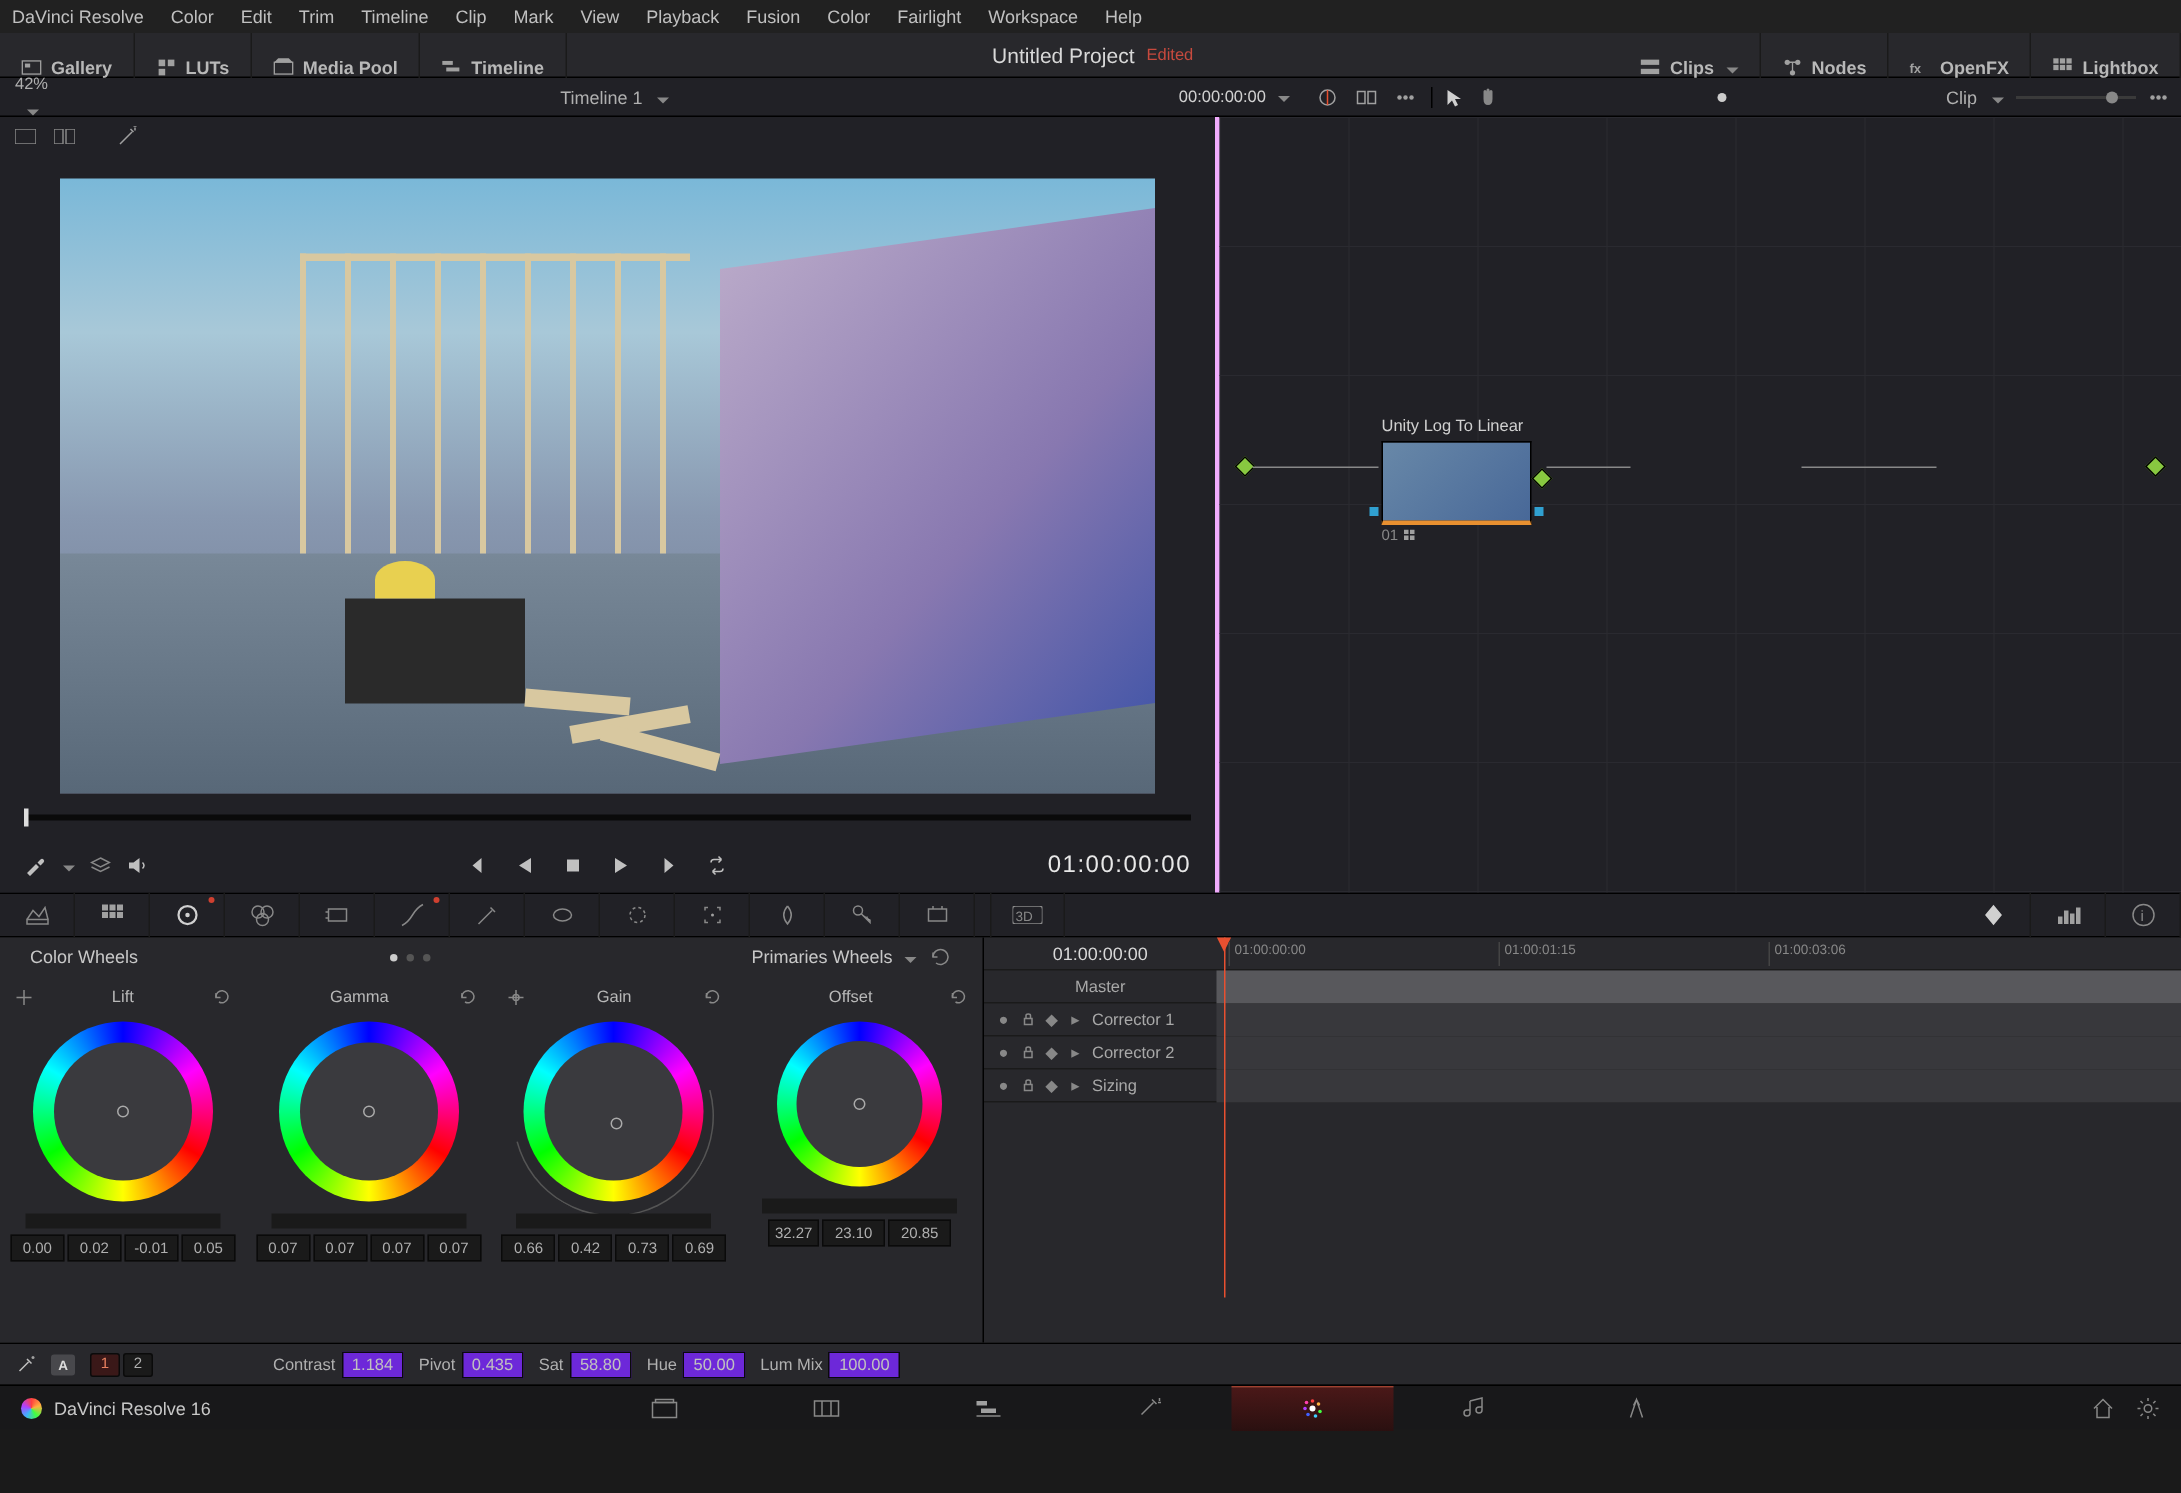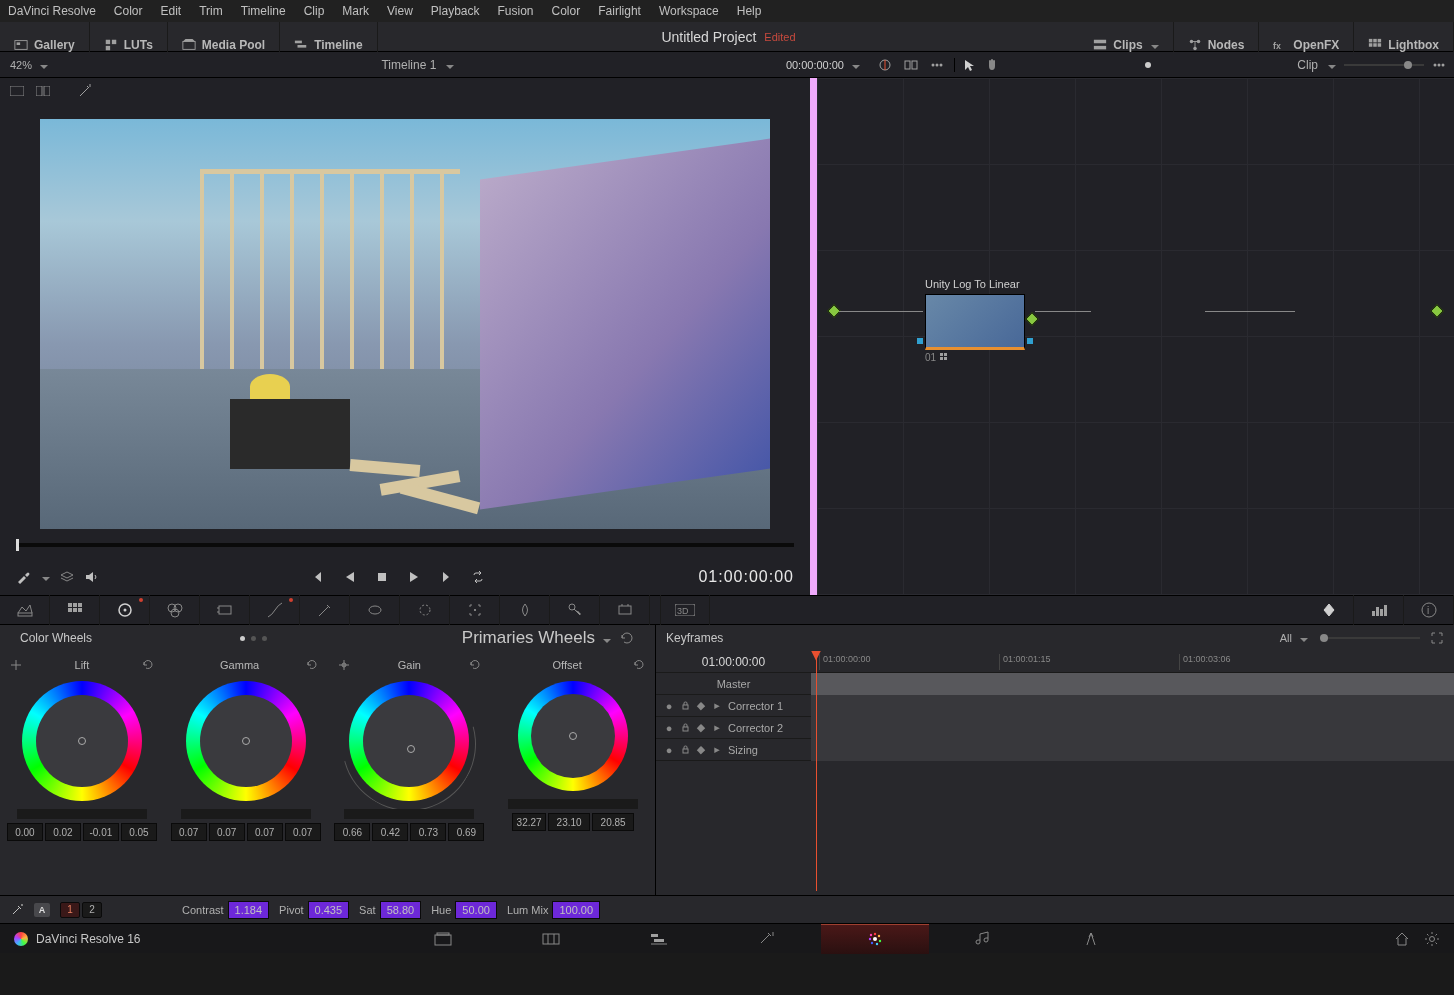--- a/index.html
+++ b/index.html
@@ -14,21 +14,21 @@
 .toolbar2 .left { display:flex; gap:0; }
 .tool-btn { display:flex; align-items:flex-end; gap:6px; padding:0 14px; height:30px; border-right:1px solid #1a1a1a; color:#b8b8b8; font-size:12px;font-weight:bold; }
 .tool-btn svg { width:14px; height:14px; }
 .toolbar2 .center { flex:1; display:flex; justify-content:center; align-items:center; gap:8px; }
 .proj-title { color:#d8d8d8; font-size:14px; }
 .edited { color:#c74a3e; font-size:11px; }
 .toolbar2 .right { display:flex; }
 
 
 .toolbar3 { height:26px; background:#212126; display:flex; align-items:center; border-bottom:1px solid #000; }
-.toolbar3 .zoom { padding:0 10px; font-size:11px; display:flex; align-items:center; gap:6px; }
+.toolbar3 .zoom { padding:0 10px; font-size:11px; display:flex; align-items:center; gap:6px;flex-direction:column; }
 .toolbar3 .mid { flex:1; display:flex; justify-content:center; align-items:center; gap:8px; }
 .toolbar3 .tc { padding:0 8px; font-size:11px; color:#d0d0d0; display:flex; align-items:center; gap:6px; }
 .toolbar3 .icons { display:flex; gap:4px; padding:0 6px; }
 .toolbar3 .icon-sq { width:22px; height:22px; display:flex; align-items:center; justify-content:center; border-radius:2px; }
 .toolbar3 .right3 { width:500px; display:flex; align-items:center; padding:0 8px; justify-content:space-between; }
 .toolbar3 .cursor-tools { display:flex; gap:8px; }
 .toolbar3 .clip-sel { display:flex; align-items:center; gap:8px; }
 .slider-track { width:80px; height:2px; background:#3a3a3a; position:relative; }
 .slider-thumb { position:absolute; width:8px; height:8px; background:#888; border-radius:50%; top:-3px; }
 
@@ -51,21 +51,21 @@
 .scrub-track { height:4px; background:#0a0a0a; position:relative; }
 .scrub-handle { position:absolute; left:0; top:-4px; width:3px; height:12px; background:#ddd; }
 
 .transport { height:36px; display:flex; align-items:center; padding:0 16px; }
 .transport .left-t { display:flex; gap:10px; align-items:center; }
 .transport .center-t { flex:1; display:flex; justify-content:center; gap:18px; align-items:center; }
 .transport .center-t svg { width:14px; height:14px; fill:#c0c0c0; }
 .transport .right-t { font-size:16px; color:#e8e8e8; letter-spacing:1px; }
 
 
-.node-pane { flex:1; background:#212126; position:relative; border-left:7px solid #f0abfc; }
+.node-pane { flex:1; background:#212126; position:relative; border-left:3px solid #f0abfc; }
 .node-grid { position:absolute; inset:0; background-image:linear-gradient(#2a2a30 1px,transparent 1px),linear-gradient(90deg,#2a2a30 1px,transparent 1px); background-size:86px 86px; }
 .node { position:absolute; width:100px; }
 .node .label { font-size:11px; color:#d0d0d0; margin-bottom:4px; white-space:nowrap; }
 .node .thumb { width:100px; height:56px; background:linear-gradient(135deg,#6888a8,#486898); border:1px solid #000; }
 .node.n1 .thumb { border-bottom:3px solid #e89030; }
 .node.n2 { border:1px solid #d04030; padding:3px; border-radius:2px; }
 .node.n2 .thumb { border-bottom:3px solid #30b0a8; }
 .node .footer { display:flex; align-items:center; gap:4px; font-size:10px; color:#888; margin-top:2px; }
 .node-port { width:10px; height:10px; background:#88c840; border:1px solid #000; position:absolute; transform:rotate(45deg); }
 .node-port-in { position:absolute; width:6px; height:6px; background:#30a0d0; }
@@ -79,21 +79,21 @@
 .palette-row .right-pal { display:flex; }
 
 
 .bottom { display:flex; height:270px; }
 .wheels-panel { width:656px; background:#28282c; display:flex; flex-direction:column; border-right:1px solid #000; }
 .panel-hdr { height:26px; display:flex; align-items:center; padding:0 20px; }
 .panel-hdr .title { font-size:12px; color:#c8c8c8; }
 .panel-hdr .dots { flex:1; display:flex; justify-content:center; gap:6px; }
 .panel-hdr .dot { width:5px; height:5px; background:#555; border-radius:50%; }
 .panel-hdr .dot.on { background:#ccc; }
-.panel-hdr .prims { font-size:17px; color:#c8c8c8; display:flex; align-items:center; gap:6px;margin-left:47px; }
+.panel-hdr .prims { font-size:12px; color:#c8c8c8; display:flex; align-items:center; gap:6px;margin-left:47px; }
 .wheels-grid { flex:1; display:flex; }
 .wheel-col { flex:1; display:flex; flex-direction:column; align-items:center; padding:4px 6px; }
 .wheel-top { width:100%; display:flex; align-items:center; justify-content:space-between; padding:0 4px; height:20px; }
 .wheel-name { font-size:11px; color:#b8b8b8; }
 .wheel-ring { width:120px; height:120px; border-radius:50%; position:relative; margin:6px 0; background:conic-gradient(from 90deg,#ff0080,#ff0000,#ff8000,#ffff00,#80ff00,#00ff00,#00ff80,#00ffff,#0080ff,#0000ff,#8000ff,#ff00ff,#ff0080); display:flex; align-items:center; justify-content:center; }
 .wheel-center { width:92px; height:92px; border-radius:50%; background:#3a3a3e; display:flex; align-items:center; justify-content:center; }
 .wheel-ind { width:8px; height:8px; border:1px solid #aaa; border-radius:50%; }
 .wheel-slider { width:130px; height:10px; background:#1a1a1a; margin:2px 0 4px 0; position:relative; }
 .wheel-vals { display:flex; gap:2px; }
 .val-box { width:36px; height:18px; background:#1a1a1a; border:1px solid #0a0a0a; font-size:10px; color:#b0b0b0; display:flex; align-items:center; justify-content:center; }
@@ -628,35 +628,20 @@
         <div class="wheel-vals">
           <div class="val-box" style="width:34px;">32.27</div>
           <div class="val-box" style="width:42px;">23.10</div>
           <div class="val-box" style="width:42px;">20.85</div>
         </div>
       </div>
     </div>
   </div>
 
   <div class="kf-panel">
-    <div class="kf-hdr">
-      <span class="title">Keyframes</span>
-      <div class="sp"></div>
-      <div class="all">
-          <span>All</span>
-          <span class="chev"></span>
-        </div>
-      <div style="width:12px;"></div>
-      <div class="slider-track" style="width:100px;">
-          <div class="slider-thumb" style="left:0;"></div>
-        </div>
-      <svg width="14" height="14" viewBox="0 0 14 14" style="margin-left:10px;">
-          <path d="M2 2 L5 2 M2 2 L2 5 M12 2 L9 2 M12 2 L12 5 M2 12 L5 12 M2 12 L2 9 M12 12 L9 12 M12 12 L12 9" stroke="#888"></path>
-        </svg>
-    </div>
     <div class="kf-tc-row">
       <div class="kf-tc-left">01:00:00:00</div>
       <div class="kf-ruler">
         <div class="kf-playhead"></div>
         <div class="kf-playline"></div>
         <div class="kf-tick" style="left:8px;">01:00:00:00</div>
         <div class="kf-tick" style="left:188px;">01:00:01:15</div>
         <div class="kf-tick" style="left:368px;">01:00:03:06</div>
       </div>
     </div>

